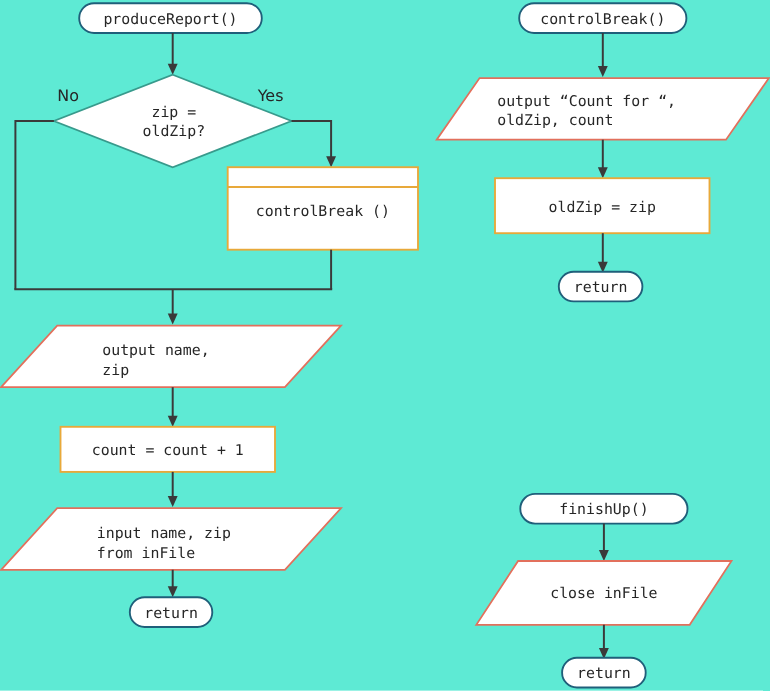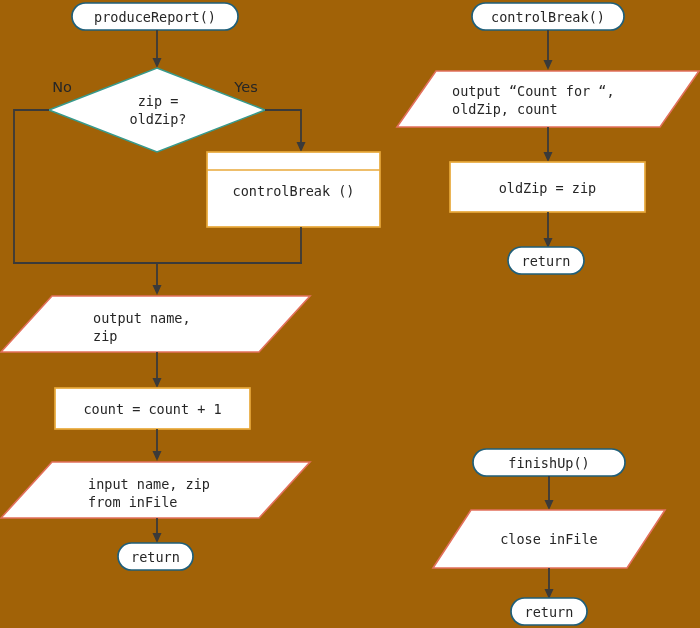--- a/index.html
+++ b/index.html
@@ -10,21 +10,21 @@
   body {
     width: 700px;
     height: 628px;
     overflow: hidden;
     font-family: "DejaVu Sans Mono", monospace;
   }
   #flow-root {
     position: relative;
     width: 700px;
     height: 628px;
-    background: #a16207;
+    background: #5eead4;
   }
   svg.flow {
     display: block;
     width: 700px;
     height: 628px;
   }
   .terminal-shape { stroke: #1f5f7a; stroke-width: 1.7; fill: #ffffff; }
   .decision-shape { stroke: #389a8c; stroke-width: 1.6; fill: #ffffff; }
   .process-shape { stroke: #e8a93a; stroke-width: 1.7; fill: #ffffff; }
   .io-shape { stroke: #e2705c; stroke-width: 1.6; fill: #ffffff; }

